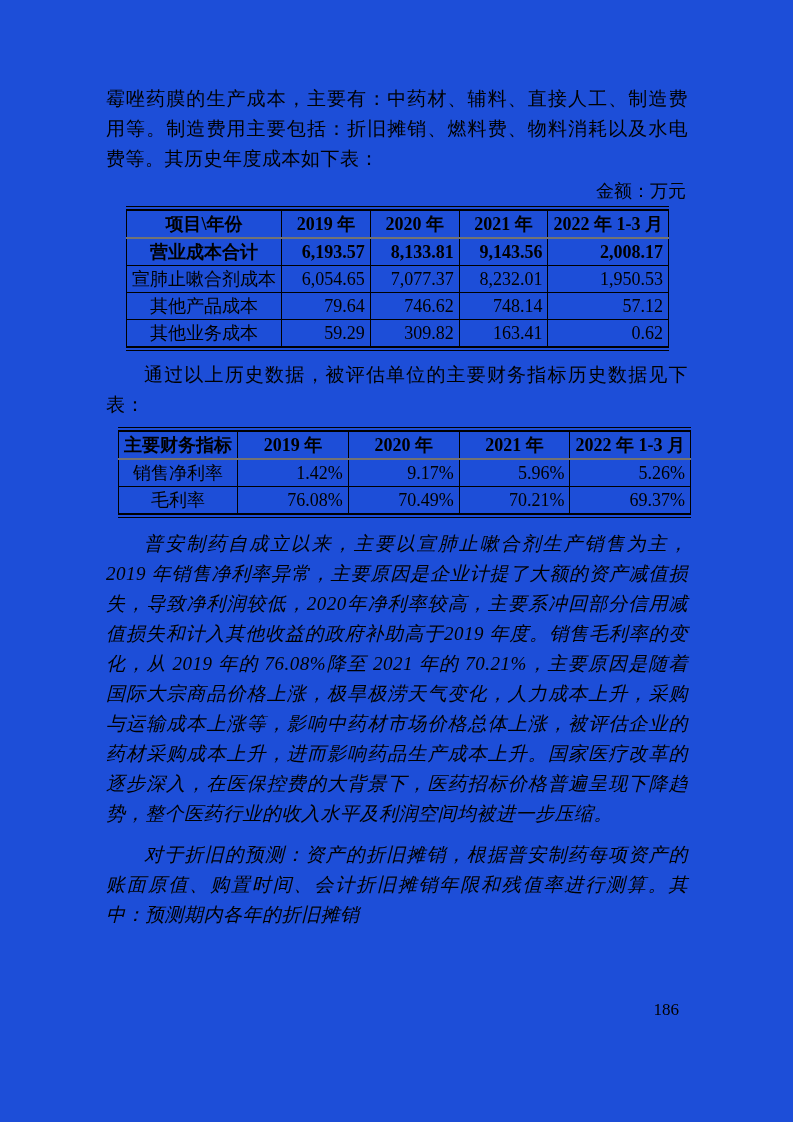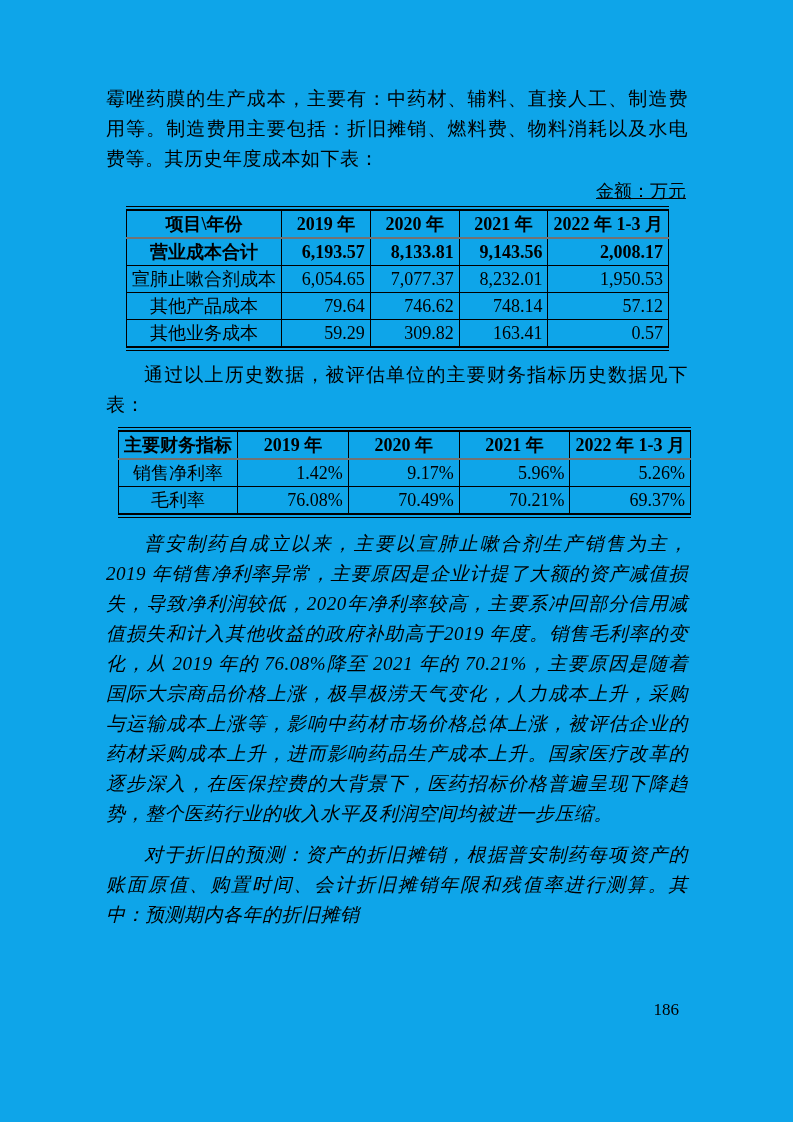--- a/index.html
+++ b/index.html
@@ -1,21 +1,21 @@
 <!DOCTYPE html>
 <html><head>
 <meta charset="utf-8">
 <style>
   * { box-sizing: border-box; }
   html, body { margin: 0; padding: 0; background: #ffffff; }
   .page {
     position: relative;
     width: 793px;
     height: 1122px;
-    background: #0ea5e9;
+    background: #1d4ed8;
     font-family: "Liberation Serif", "DejaVu Serif", serif;
     color: #000000;
     overflow: hidden;
   }
   .content {
     position: absolute;
     left: 106px;
     top: 84px;
     width: 582px;
   }
@@ -26,21 +26,20 @@
     text-align: justify;
     text-align-last: left;
     letter-spacing: 0.5px;
   }
   .indent { text-indent: 38px; }
   .unit-note {
     margin: 4px 2px 2px 0;
     font-size: 18px;
     line-height: 26px;
     text-align: right;
-    text-decoration: underline;
   }
   
   .tbl-outer {
     border-top: 1px solid #000;
     border-bottom: 1px solid #000;
     padding: 2px 0;
   }
   .tbl-outer.cost { margin-left: 20px; width: 543px; }
   .tbl-outer.indicator { margin-left: 12px; width: 573px; margin-top: 7px; }
   table.tbl {
@@ -121,21 +120,21 @@
             <td class="num">79.64</td>
             <td class="num">746.62</td>
             <td class="num">748.14</td>
             <td class="num">57.12</td>
           </tr>
           <tr>
             <td class="label">其他业务成本</td>
             <td class="num">59.29</td>
             <td class="num">309.82</td>
             <td class="num">163.41</td>
-            <td class="num">0.57</td>
+            <td class="num">0.62</td>
           </tr>
         </tbody>
       </table>
     </div>
 
     <p class="para indent spacer-para">通过以上历史数据，被评估单位的主要财务指标历史数据见下表：</p>
 
     <div class="tbl-outer indicator">
       <table class="tbl">
         <colgroup>

